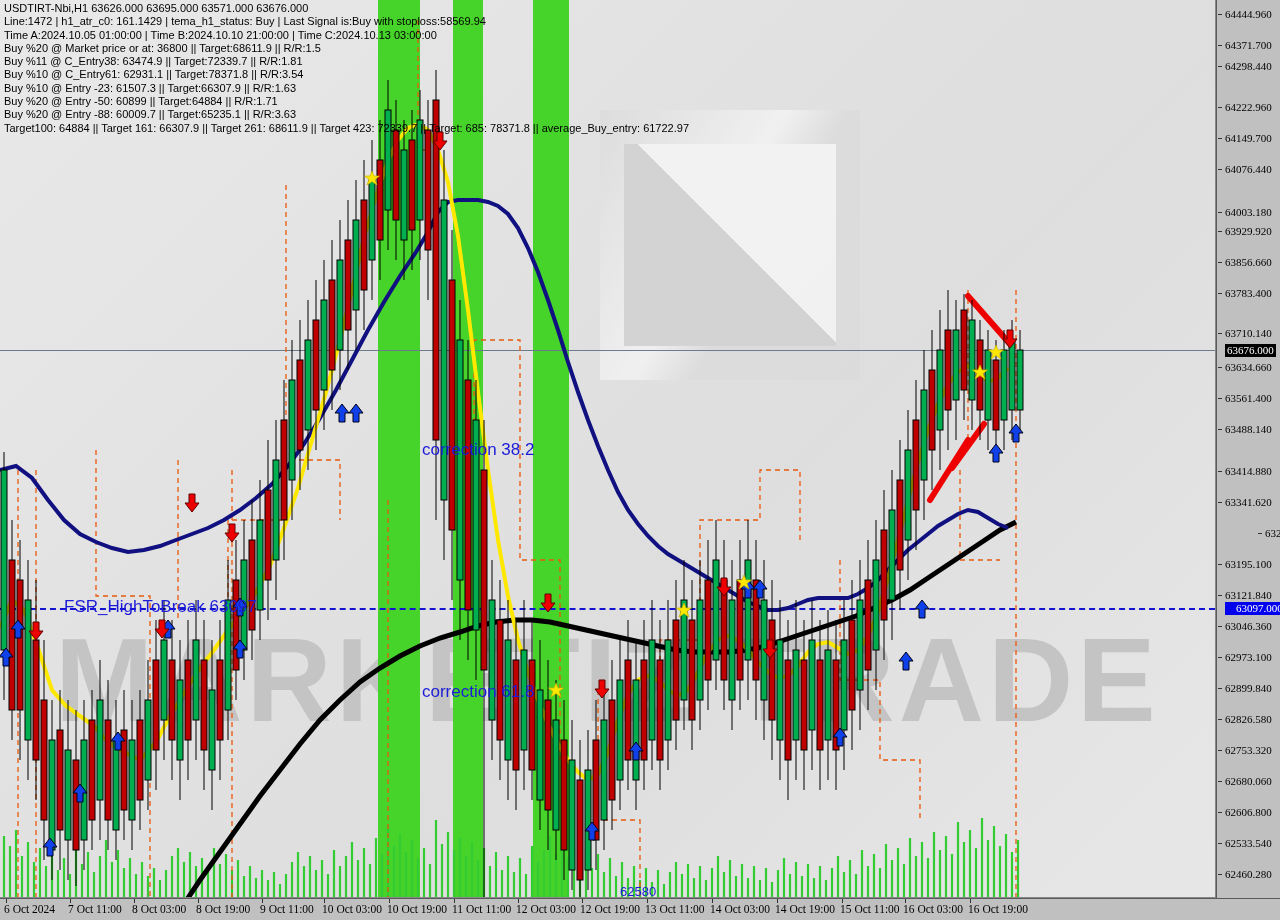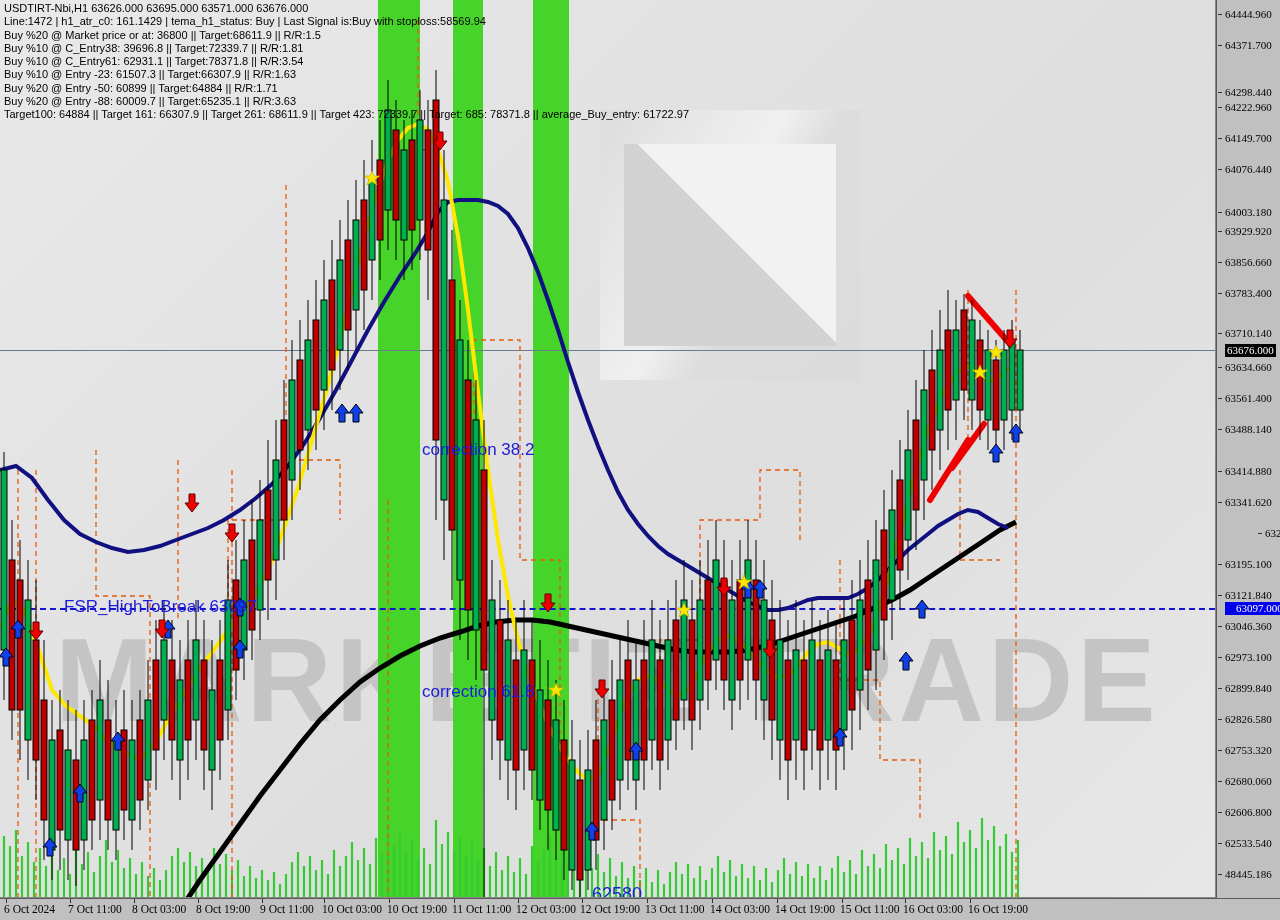--- a/index.html
+++ b/index.html
@@ -548,47 +548,48 @@
           <use href="#starG" x="684" y="610"></use>
             <use href="#starG" x="744" y="582"></use>
           <use href="#starG" x="980" y="372"></use>
             <use href="#starG" x="996" y="352"></use>
         </g>
       </svg>
 
       <div class="chart-label" style="left:422px;top:440px;">correction 38.2</div>
       <div class="chart-label" style="left:422px;top:682px;">correction 61.8</div>
       <div class="chart-label" style="left:64px;top:597px;">FSR_HighToBreak  63097</div>
-      <div class="chart-label" style="left:592px;top:884px;font-size:18px;">62580</div>
+      <div class="chart-label" style="left:620px;top:884px;font-size:13px;">62580</div>
 
       <div id="info-block">
         <span class="row">USDTIRT-Nbi,H1  63626.000 63695.000 63571.000 63676.000</span>
         <span class="row">Line:1472 | h1_atr_c0: 161.1429 | tema_h1_status: Buy | Last Signal is:Buy with stoploss:58569.94</span>
+        <span class="row">Time A:2024.10.05 01:00:00 | Time B:2024.10.10 21:00:00 | Time C:2024.10.13 03:00:00</span>
         <span class="row">Buy %20 @ Market price or at: 36800 || Target:68611.9 || R/R:1.5</span>
-        <span class="row">Buy %10 @ C_Entry38: 39696.8 || Target:72339.7 || R/R:1.81</span>
+        <span class="row">Buy %11 @ C_Entry38: 63474.9 || Target:72339.7 || R/R:1.81</span>
         <span class="row">Buy %10 @ C_Entry61: 62931.1 || Target:78371.8 || R/R:3.54</span>
         <span class="row">Buy %10 @ Entry -23: 61507.3 || Target:66307.9 || R/R:1.63</span>
         <span class="row">Buy %20 @ Entry -50: 60899 || Target:64884 || R/R:1.71</span>
         <span class="row">Buy %20 @ Entry -88: 60009.7 || Target:65235.1 || R/R:3.63</span>
         <span class="row">Target100: 64884 || Target 161: 66307.9 || Target 261: 68611.9 || Target 423: 72339.7 || Target: 685: 78371.8 || average_Buy_entry: 61722.97</span>
       </div>
 
     </div>
   </div>
 
   <div id="price-scale">
       <div class="ptick" style="top: 8px;">
         <div class="dash"></div>
         <span class="txt">64444.960</span>
       </div>
       <div class="ptick" style="top: 39px;">
         <div class="dash"></div>
         <span class="txt">64371.700</span>
       </div>
-      <div class="ptick" style="top: 86px; text-align: center;">
+      <div class="ptick" style="top: 60px; text-align: center;">
         <div class="dash"></div>
         <span class="txt">64298.440</span>
       </div>
       <div class="ptick" style="top: 101px; padding-left: 32px;">
         <div class="dash"></div>
         <span class="txt">64222.960</span>
       </div>
       <div class="ptick" style="top: 132px;">
         <div class="dash"></div>
         <span class="txt">64149.700</span>
@@ -682,21 +683,21 @@
       <div class="ptick" style="top: 806px;">
         <div class="dash"></div>
         <span class="txt">62606.800</span>
       </div>
       <div class="ptick" style="top: 837px;">
         <div class="dash"></div>
         <span class="txt">62533.540</span>
       </div>
       <div class="ptick" style="top: 868px;">
         <div class="dash"></div>
-        <span class="txt">48445.186</span>
+        <span class="txt">62460.280</span>
       </div>
     </div>
 
   <div id="time-scale">
       <span class="ttick" style="left: 4px;">6 Oct 2024</span>
       <div class="tmark" style="left: 6px;"></div>
       <span class="ttick" style="left: 68px;">7 Oct 11:00</span>
       <div class="tmark" style="left: 70px;"></div>
       <span class="ttick" style="left: 132px;">8 Oct 03:00</span>
       <div class="tmark" style="left: 134px;"></div>

